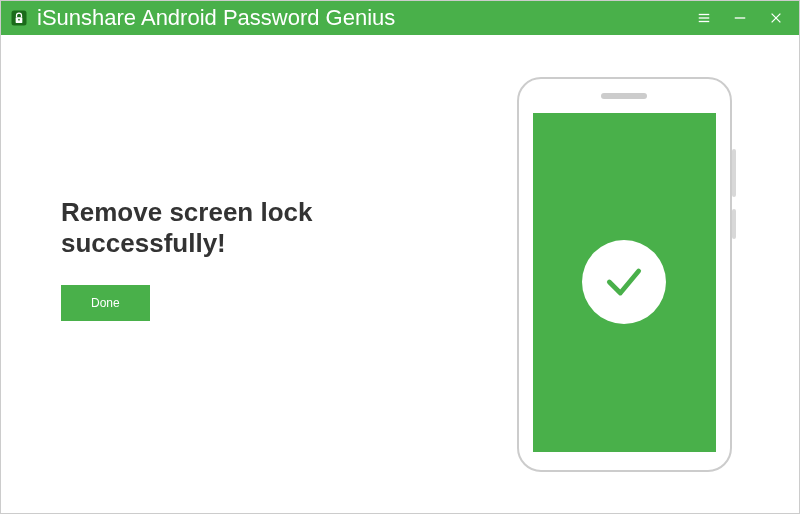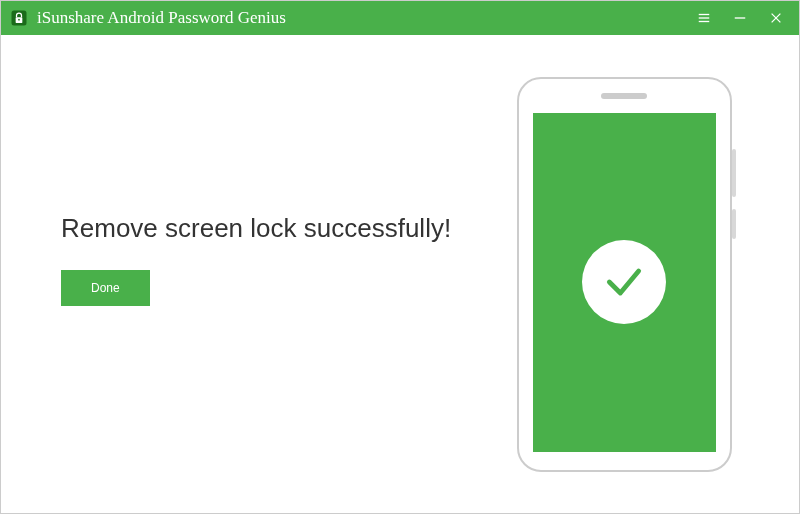--- a/index.html
+++ b/index.html
@@ -29,24 +29,23 @@
       margin-right: 8px;
       display: flex;
       align-items: center;
       justify-content: center;
     }
     .app-icon svg {
       width: 20px;
       height: 20px;
     }
     .app-title {
-      font-size: 17px;
+      font-size: 22px;
       font-weight: 400;
       flex: 1;
-      font-family: Liberation Serif, serif;
     }
     .title-controls {
       display: flex;
       gap: 18px;
       align-items: center;
       padding-right: 6px;
     }
     .title-control {
       width: 18px;
       height: 18px;
@@ -66,21 +65,21 @@
       padding: 40px 50px 40px 60px;
       align-items: center;
     }
     .left-panel {
       flex: 1;
       padding-right: 20px;
       padding-bottom: 30px;
     }
     .heading {
       font-size: 26px;
-      font-weight: 400;
+      font-weight: 700;
       color: #333;
       margin-bottom: 26px;
     }
     .done-btn {
       background: #49b04a;
       color: #fff;
       border: none;
       padding: 11px 30px;
       font-size: 12px;
       cursor: pointer;

